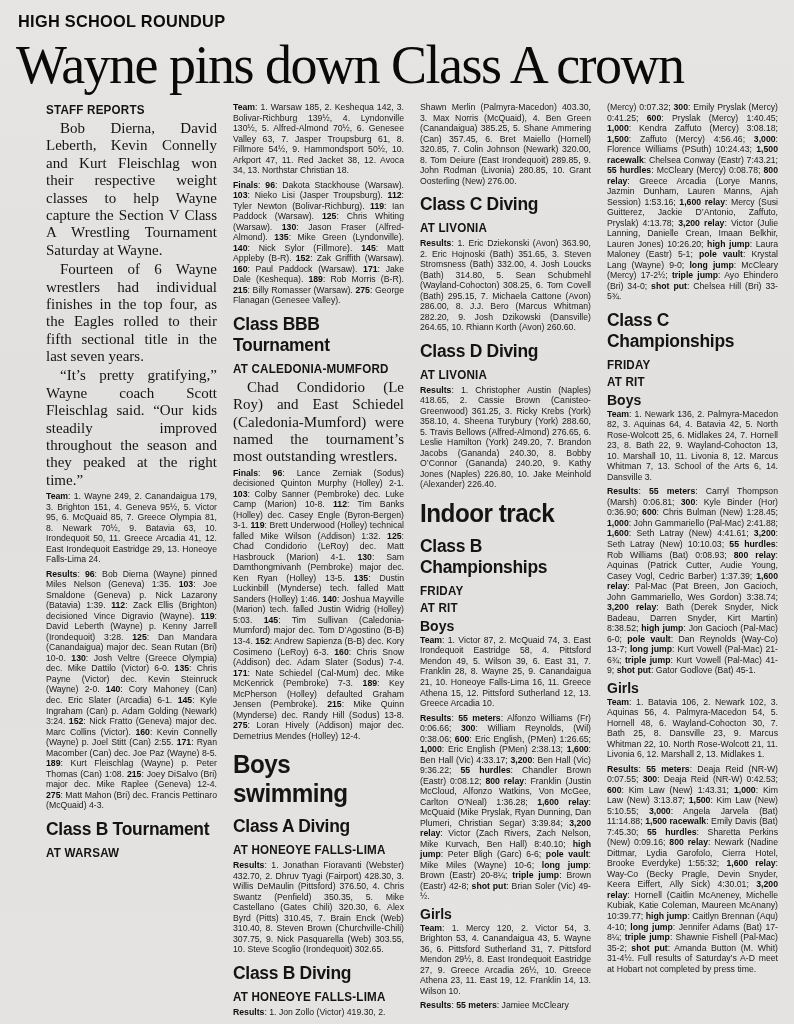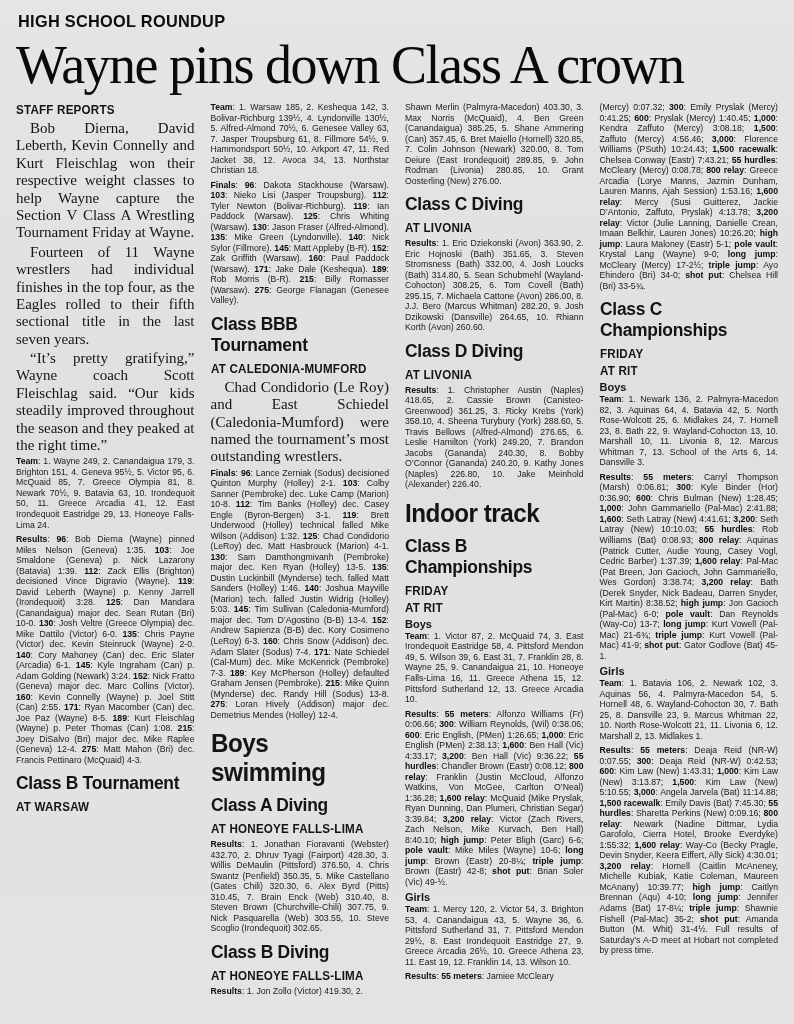--- a/index.html
+++ b/index.html
@@ -35,37 +35,38 @@
     letter-spacing:-1.5px;
     line-height:1.0;
     color:#0a0a0a;
     margin:6px 0 10px 0;
     white-space:nowrap;
   }
   .columns{
     display:flex;
     gap:16px;
     align-items:flex-start;
+    margin-left:30px;
   }
   .col{
     flex:1 1 0;
     min-width:0;
   }
   .blk{margin:0 0 5px 0;}
   .label{
     font-weight:bold;
     font-size:12px;
     letter-spacing:.2px;
     transform:scaleX(.97);
     transform-origin:left;
     margin:1px 0 3px 0;
   }
   .sublabel{
     font-weight:bold;
-    font-size:11px;
+    font-size:14px;
     margin:1px 0 1px 0;
   }
   .body{
     font-family:"Liberation Serif", serif;
     font-size:15px;
     line-height:1.16;
     text-align:justify;
     text-indent:14px;
     margin-bottom:2px;
   }
@@ -96,22 +97,22 @@
 </style>
 </head>
 <body>
 
 <div class="page">
   <div class="kicker">HIGH SCHOOL ROUNDUP</div>
   <h1 class="headline" style="margin:6px 0 10px 0;">Wayne pins down Class A crown</h1>
   <div class="columns">
       <div class="col">
         <div class="blk label">STAFF REPORTS</div>
-        <div class="blk body">Bob Dierna, David Leberth, Kevin Connelly and Kurt Fleischlag won their respective weight classes to help Wayne capture the Section V Class A Wrestling Tournament Friday at Wayne.</div>
-        <div class="blk body">Fourteen of 11 Wayne wrestlers had individual finishes in the top four, as the Eagles rolled to their fifth sectional title in the last seven years.</div>
+        <div class="blk body">Bob Dierna, David Leberth, Kevin Connelly and Kurt Fleischlag won their respective weight classes to help Wayne capture the Section V Class A Wrestling Tournament Saturday at Wayne.</div>
+        <div class="blk body">Fourteen of 6 Wayne wrestlers had individual finishes in the top four, as the Eagles rolled to their fifth sectional title in the last seven years.</div>
         <div class="blk body">“It’s pretty gratifying,” Wayne coach Scott Fleischlag said. “Our kids steadily improved throughout the season and they peaked at the right time.”</div>
         <div class="blk agate"><b>Team</b>: 1. Wayne 249, 2. Canandaigua 179, 3. Brighton 151, 4. Geneva 95½, 5. Victor 95, 6. McQuaid 85, 7. Greece Olympia 81, 8. Newark 70½, 9. Batavia 63, 10. Irondequoit 50, 11. Greece Arcadia 41, 12. East Irondequoit Eastridge 29, 13. Honeoye Falls-Lima 24.</div>
         <div class="blk agate"><b>Results</b>: <b>96</b>: Bob Dierna (Wayne) pinned Miles Nelson (Geneva) 1:35. <b>103</b>: Joe Smaldone (Geneva) p. Nick Lazarony (Batavia) 1:39. <b>112</b>: Zack Ellis (Brighton) decisioned Vince Digravio (Wayne). <b>119</b>: David Leberth (Wayne) p. Kenny Jarrell (Irondequoit) 3:28. <b>125</b>: Dan Mandara (Canandaigua) major dec. Sean Rutan (Bri) 10-0. <b>130</b>: Josh Veltre (Greece Olympia) dec. Mike Dattilo (Victor) 6-0. <b>135</b>: Chris Payne (Victor) dec. Kevin Steinruck (Wayne) 2-0. <b>140</b>: Cory Mahoney (Can) dec. Eric Slater (Arcadia) 6-1. <b>145</b>: Kyle Ingraham (Can) p. Adam Golding (Newark) 3:24. <b>152</b>: Nick Fratto (Geneva) major dec. Marc Collins (Victor). <b>160</b>: Kevin Connelly (Wayne) p. Joel Stitt (Can) 2:55. <b>171</b>: Ryan Macomber (Can) dec. Joe Paz (Wayne) 8-5. <b>189</b>: Kurt Fleischlag (Wayne) p. Peter Thomas (Can) 1:08. <b>215</b>: Joey DiSalvo (Bri) major dec. Mike Raplee (Geneva) 12-4. <b>275</b>: Matt Mahon (Bri) dec. Francis Pettinaro (McQuaid) 4-3.</div>
         <div class="blk h3">Class B Tournament</div>
         <div class="blk label">AT WARSAW</div>
       </div>
       <div class="col">
         <div class="blk agate"><b>Team</b>: 1. Warsaw 185, 2. Keshequa 142, 3. Bolivar-Richburg 139½, 4. Lyndonville 130½, 5. Alfred-Almond 70½, 6. Genesee Valley 63, 7. Jasper Troupsburg 61, 8. Fillmore 54½, 9. Hammondsport 50½, 10. Arkport 47, 11. Red Jacket 38, 12. Avoca 34, 13. Northstar Christian 18.</div>
         <div class="blk agate"><b>Finals</b>: <b>96</b>: Dakota Stackhouse (Warsaw). <b>103</b>: Nieko Lisi (Jasper Troupsburg). <b>112</b>: Tyler Newton (Bolivar-Richburg). <b>119</b>: Ian Paddock (Warsaw). <b>125</b>: Chris Whiting (Warsaw). <b>130</b>: Jason Fraser (Alfred-Almond). <b>135</b>: Mike Green (Lyndonville). <b>140</b>: Nick Sylor (Fillmore). <b>145</b>: Matt Appleby (B-R). <b>152</b>: Zak Griffith (Warsaw). <b>160</b>: Paul Paddock (Warsaw). <b>171</b>: Jake Dale (Keshequa). <b>189</b>: Rob Morris (B-R). <b>215</b>: Billy Romasser (Warsaw). <b>275</b>: George Flanagan (Genesee Valley).</div>
         <div class="blk h3">Class BBB Tournament</div>

